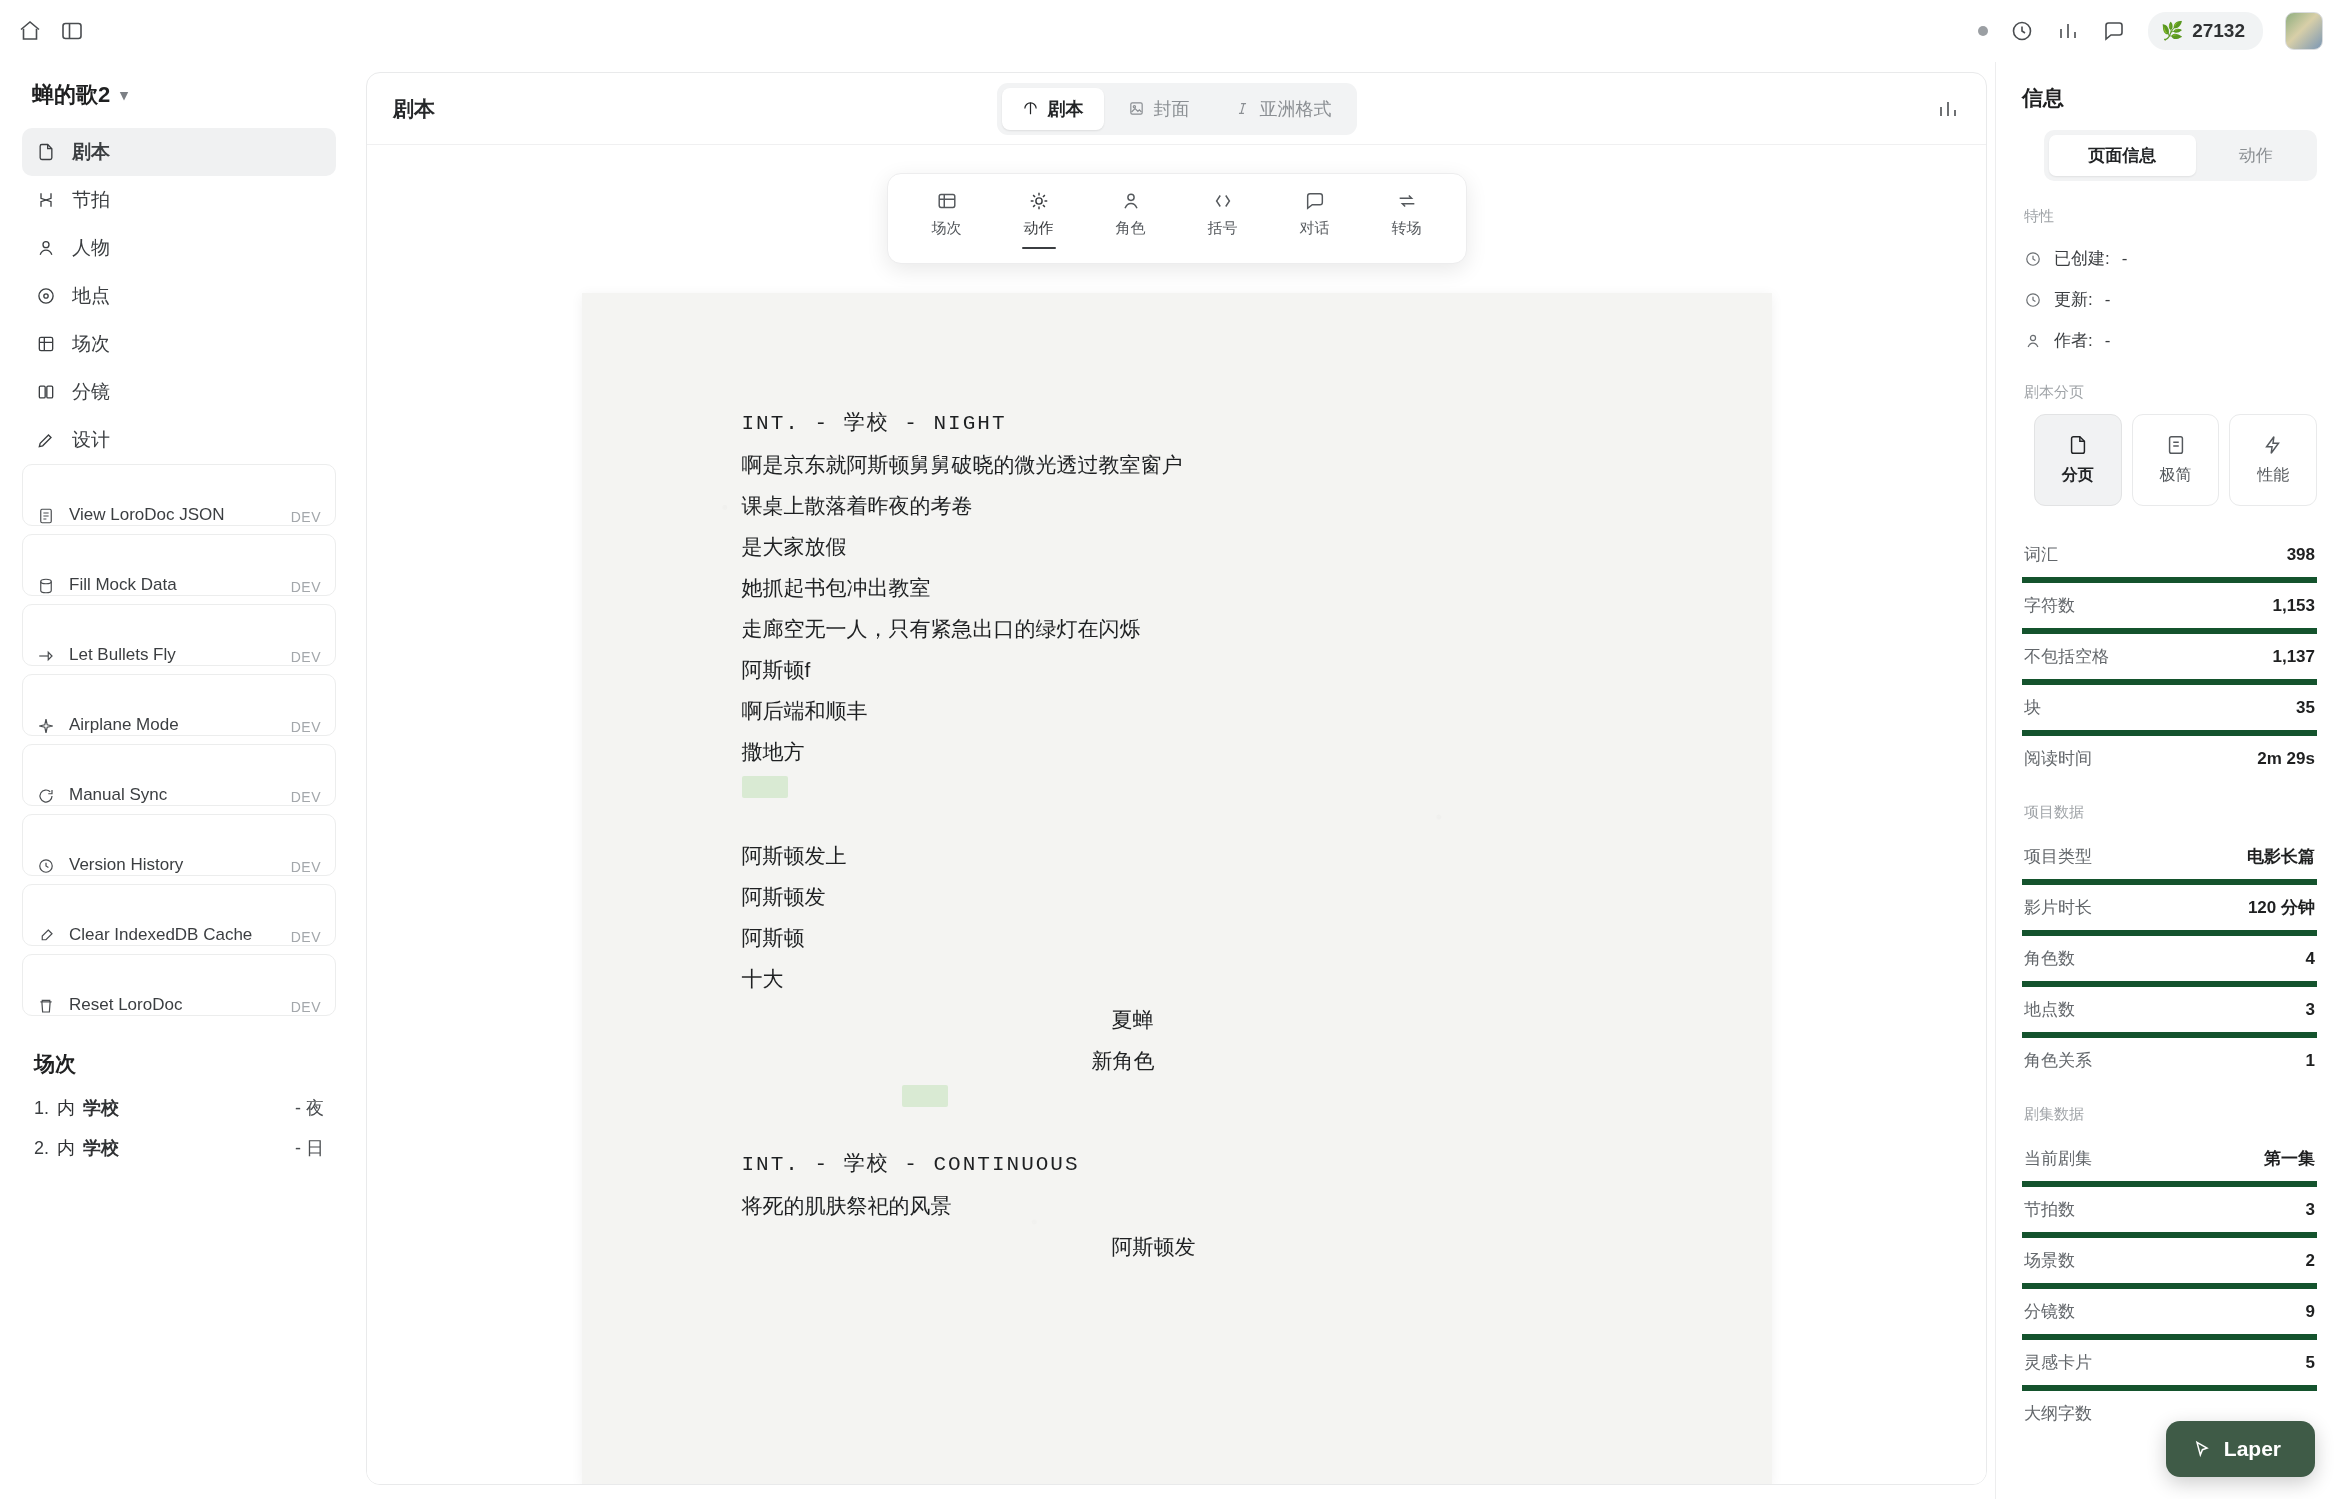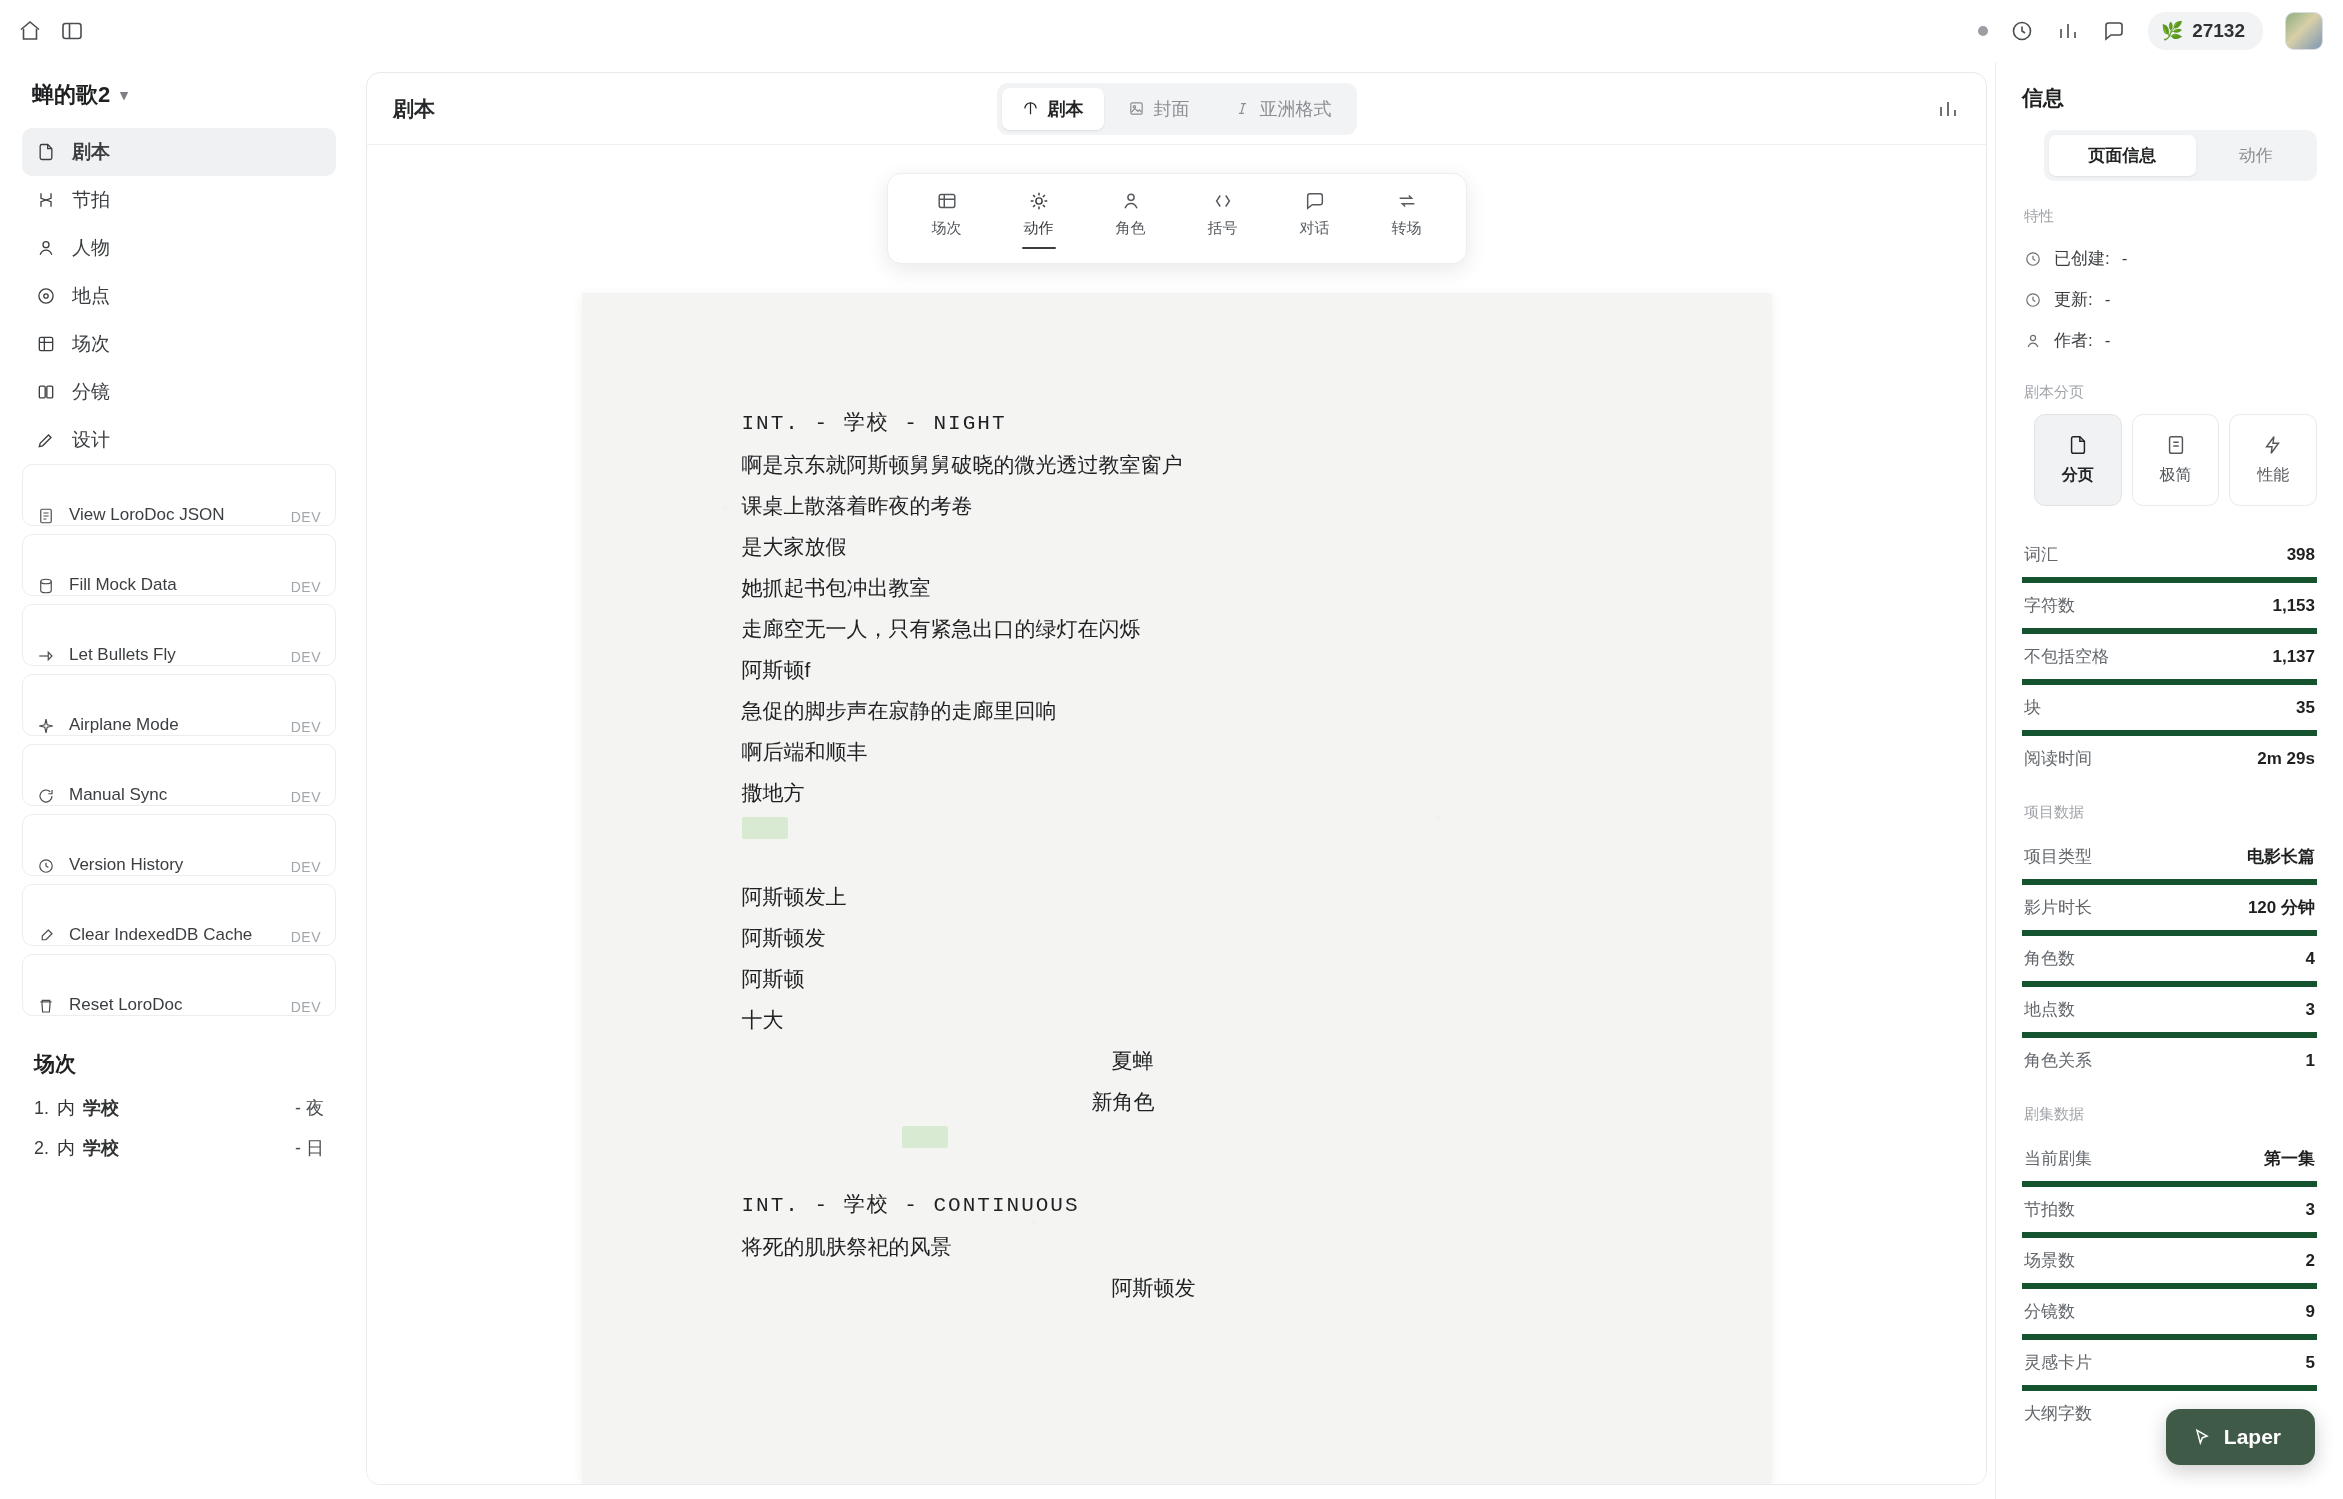--- a/index.html
+++ b/index.html
@@ -191,21 +191,21 @@
     font-size: 17px; padding: 11px 2px;
     border-top: 6px solid #14532d;
   }
   .stat-row .k { color: #63676b; }
   .stat-row .v { color: #1f2021; font-weight: 600; }
   .stat-row.first { border-top: none; }
   .grp { margin-bottom: 22px; }
   .grp > .grp-label { margin-top: 6px; }
 
   .laper {
-    position: fixed; right: 28px; bottom: 34px;
+    position: fixed; right: 28px; bottom: 22px;
     background: #3f5b47; color: #ffffff;
     border-radius: 14px; padding: 16px 34px 16px 26px;
     display: flex; align-items: center; gap: 12px;
     font-size: 21px; font-weight: 600;
     box-shadow: 0 6px 20px rgba(0,0,0,.2);
   }
 </style>
 </head>
 <body>
 
@@ -528,21 +528,20 @@
 
           <div class="paper">
             <div class="scr">
               <div class="sl slug">INT. - 学校 - NIGHT</div>
               <div class="sl cjk">啊是京东就阿斯顿舅舅破晓的微光透过教室窗户</div>
               <div class="sl cjk">课桌上散落着昨夜的考卷</div>
               <div class="sl cjk">是大家放假</div>
               <div class="sl cjk">她抓起书包冲出教室</div>
               <div class="sl cjk">走廊空无一人，只有紧急出口的绿灯在闪烁</div>
               <div class="sl cjk">阿斯顿f</div>
-              <div class="sl cjk">急促的脚步声在寂静的走廊里回响</div>
               <div class="sl cjk">啊后端和顺丰</div>
               <div class="sl cjk">撒地方</div>
               <div class="sl"><span class="hl-block"></span></div>
               <div class="gap"></div>
               <div class="sl cjk">阿斯顿发上</div>
               <div class="sl cjk">阿斯顿发</div>
               <div class="sl cjk">阿斯顿</div>
               <div class="sl cjk">十大</div>
               <div class="sl char">夏蝉</div>
               <div class="sl char2">新角色</div>

